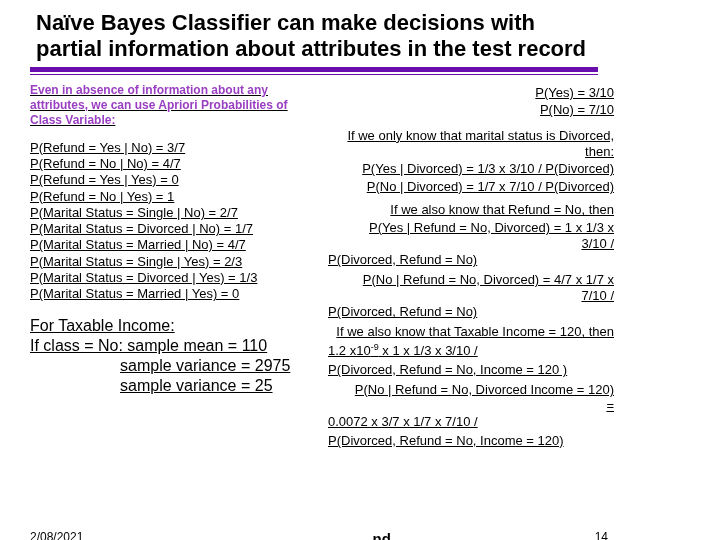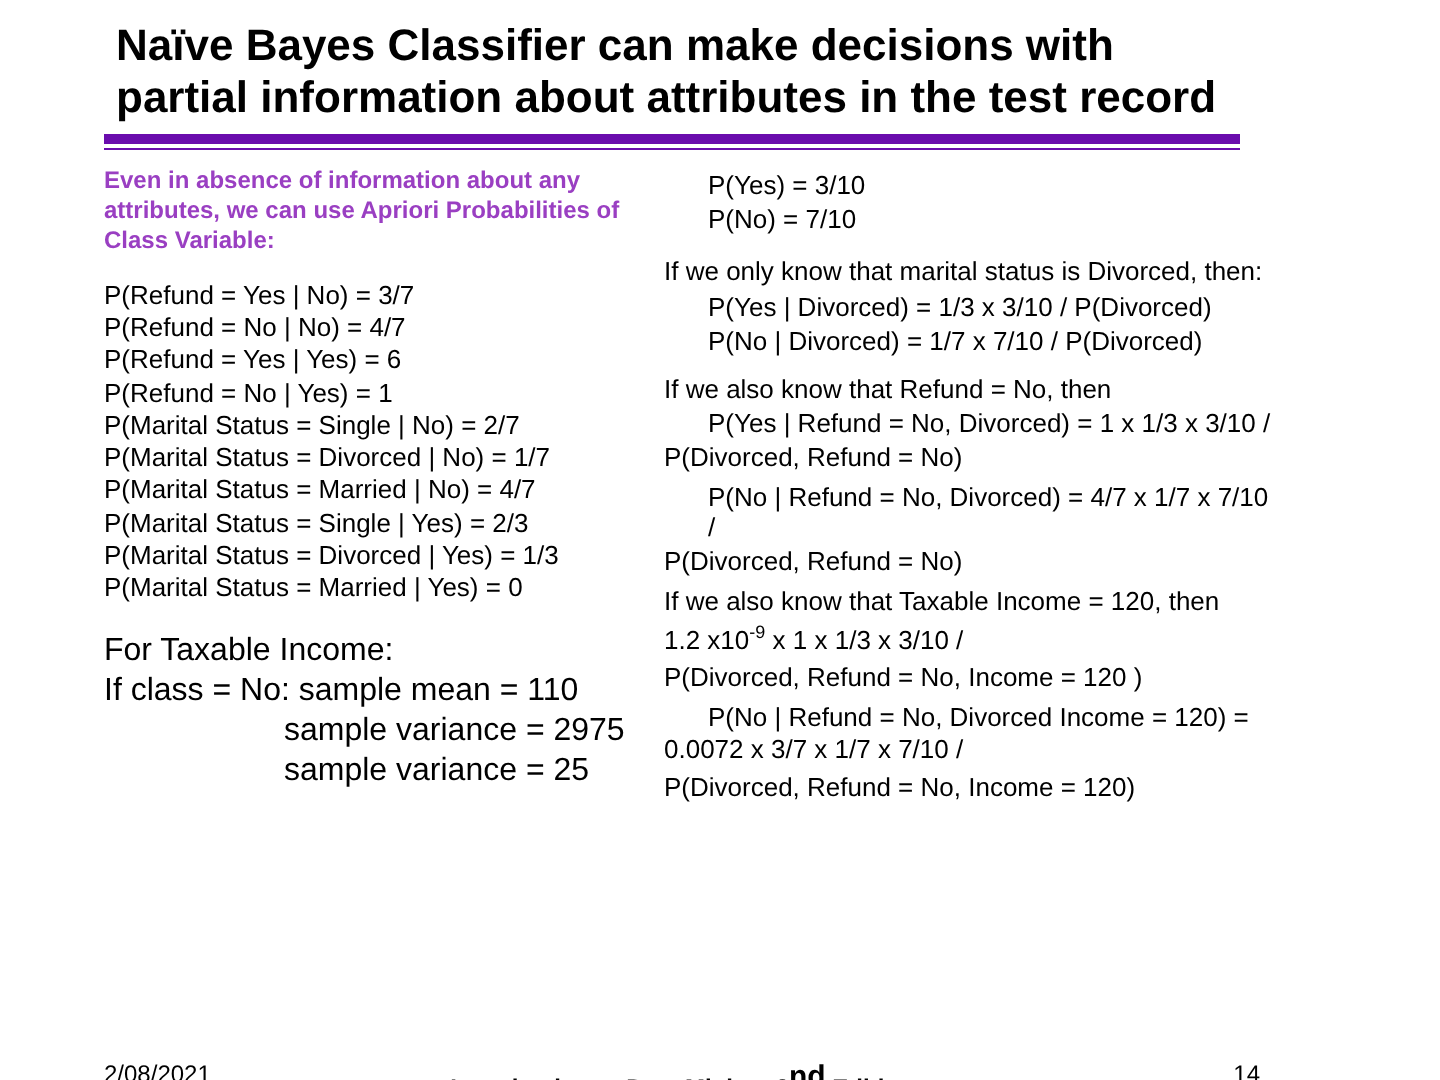--- a/index.html
+++ b/index.html
@@ -9,21 +9,20 @@
     height: 540px;
     font-family: Arial, Helvetica, sans-serif;
     background: #fff;
     overflow: hidden;
     position: relative;
   }
   .slide {
     width: 628px;
     height: 540px;
     position: relative;
-    margin-left: 22px;
   }
   .title {
     font-size: 22px;
     font-weight: bold;
     color: #000;
     padding: 10px 30px 4px 36px;
     line-height: 1.2;
   }
   .title-underline {
     margin: 0 30px 0 30px;
@@ -38,20 +37,22 @@
   }
   .title-underline .thin {
     position: absolute;
     left: 0; right: 0; top: 7px;
     height: 1px;
     background: #6a0dad;
   }
   .body {
     display: flex;
     padding: 8px 14px 0 30px;
+    gap: 18px;
+    text-decoration: underline;
   }
   .left-col {
     width: 280px;
     font-size: 12px;
     color: #000;
   }
   .right-col {
     flex: 1;
     font-size: 13px;
     color: #000;
@@ -74,20 +75,21 @@
   }
   .income {
     margin-top: 14px;
     font-size: 16px;
     line-height: 1.25;
   }
   .right-line {
     margin: 2px 0 2px 0;
     font-size: 13px;
     line-height: 1.2;
+    text-align: right;
   }
   .right-indent {
     margin-left: 22px;
   }
   .right-formula {
     text-align: left;
     padding-right: 22px;
     font-size: 13px;
     line-height: 1.15;
     margin-bottom: 4px;
@@ -132,21 +134,21 @@
 
   <div class="body">
 
     <div class="left-col">
       <div class="intro">Even in absence of information about any attributes, we can use Apriori Probabilities of Class Variable:</div>
 
 
       <div class="probs-list">
         <div>P(Refund = Yes | No) = 3/7</div>
         <div>P(Refund = No | No) = 4/7</div>
-        <div>P(Refund = Yes | Yes) = 6</div>
+        <div>P(Refund = Yes | Yes) = 0</div>
         <div>P(Refund = No | Yes) = 1</div>
         <div>P(Marital Status = Single | No) = 2/7</div>
         <div>P(Marital Status = Divorced | No) = 1/7</div>
         <div>P(Marital Status = Married | No) = 4/7</div>
         <div>P(Marital Status = Single | Yes) = 2/3</div>
         <div>P(Marital Status = Divorced | Yes) = 1/3</div>
         <div>P(Marital Status = Married | Yes) = 0</div>
       </div>
 
       <div class="income">

